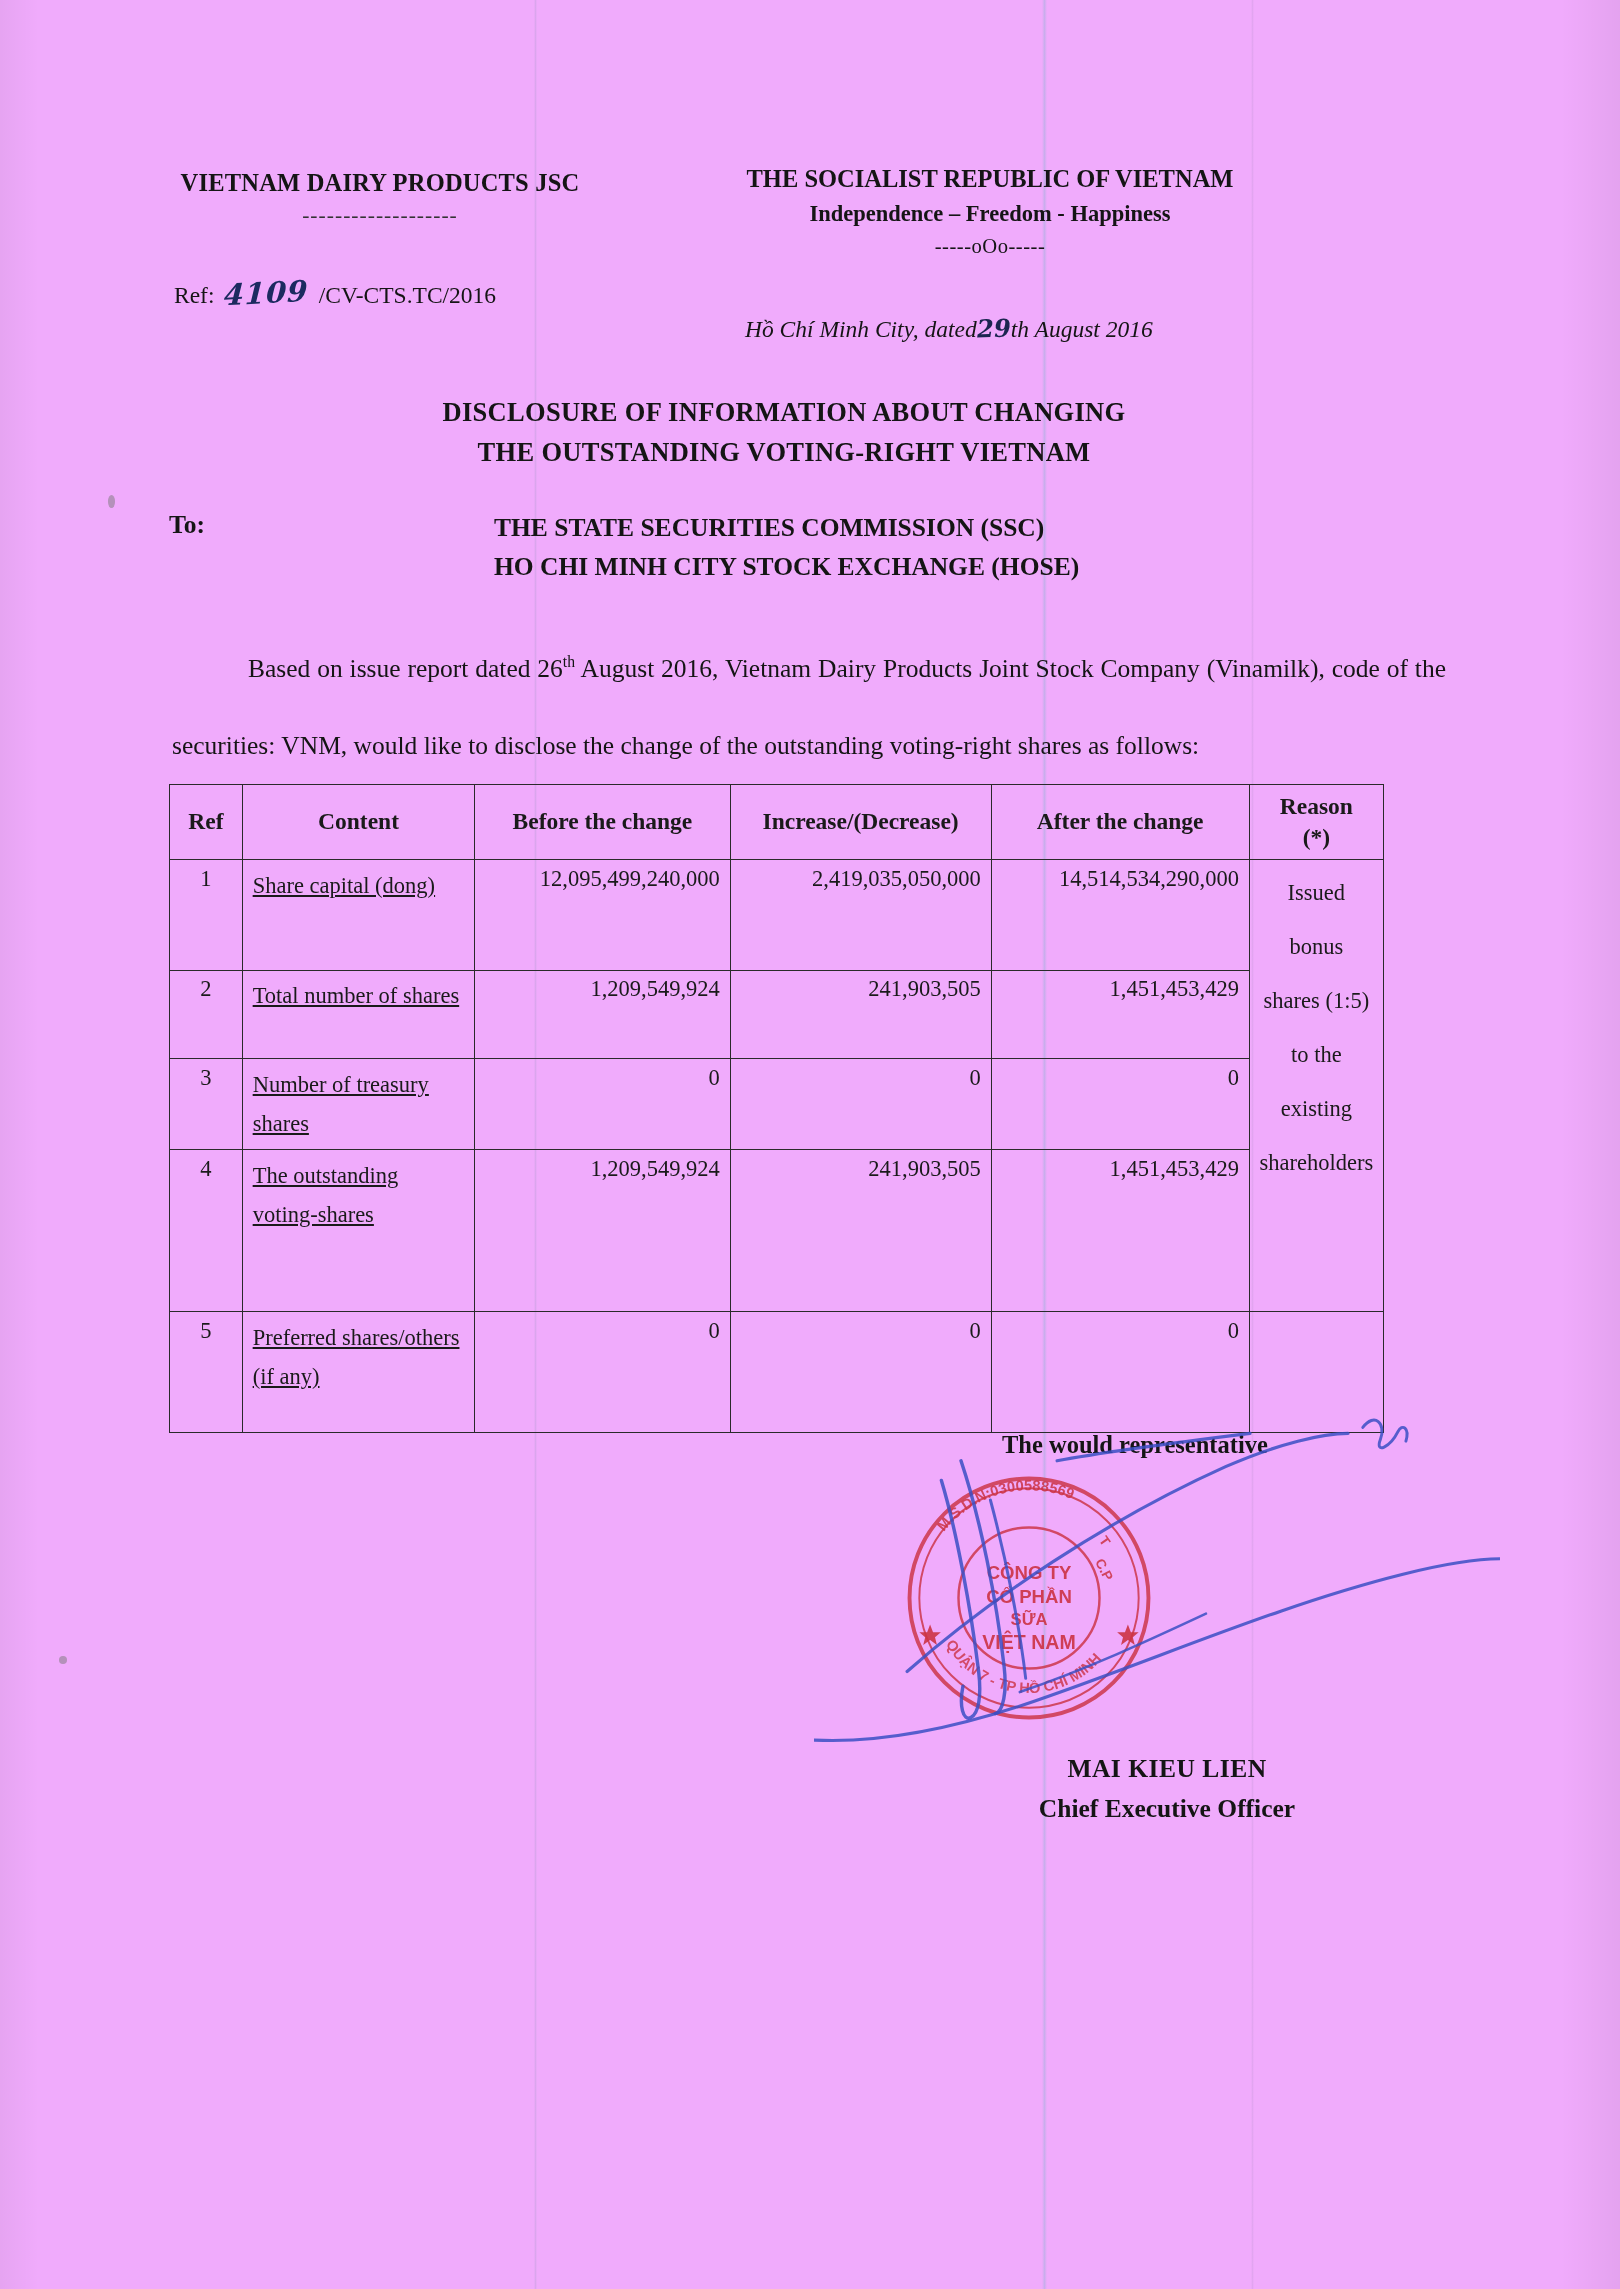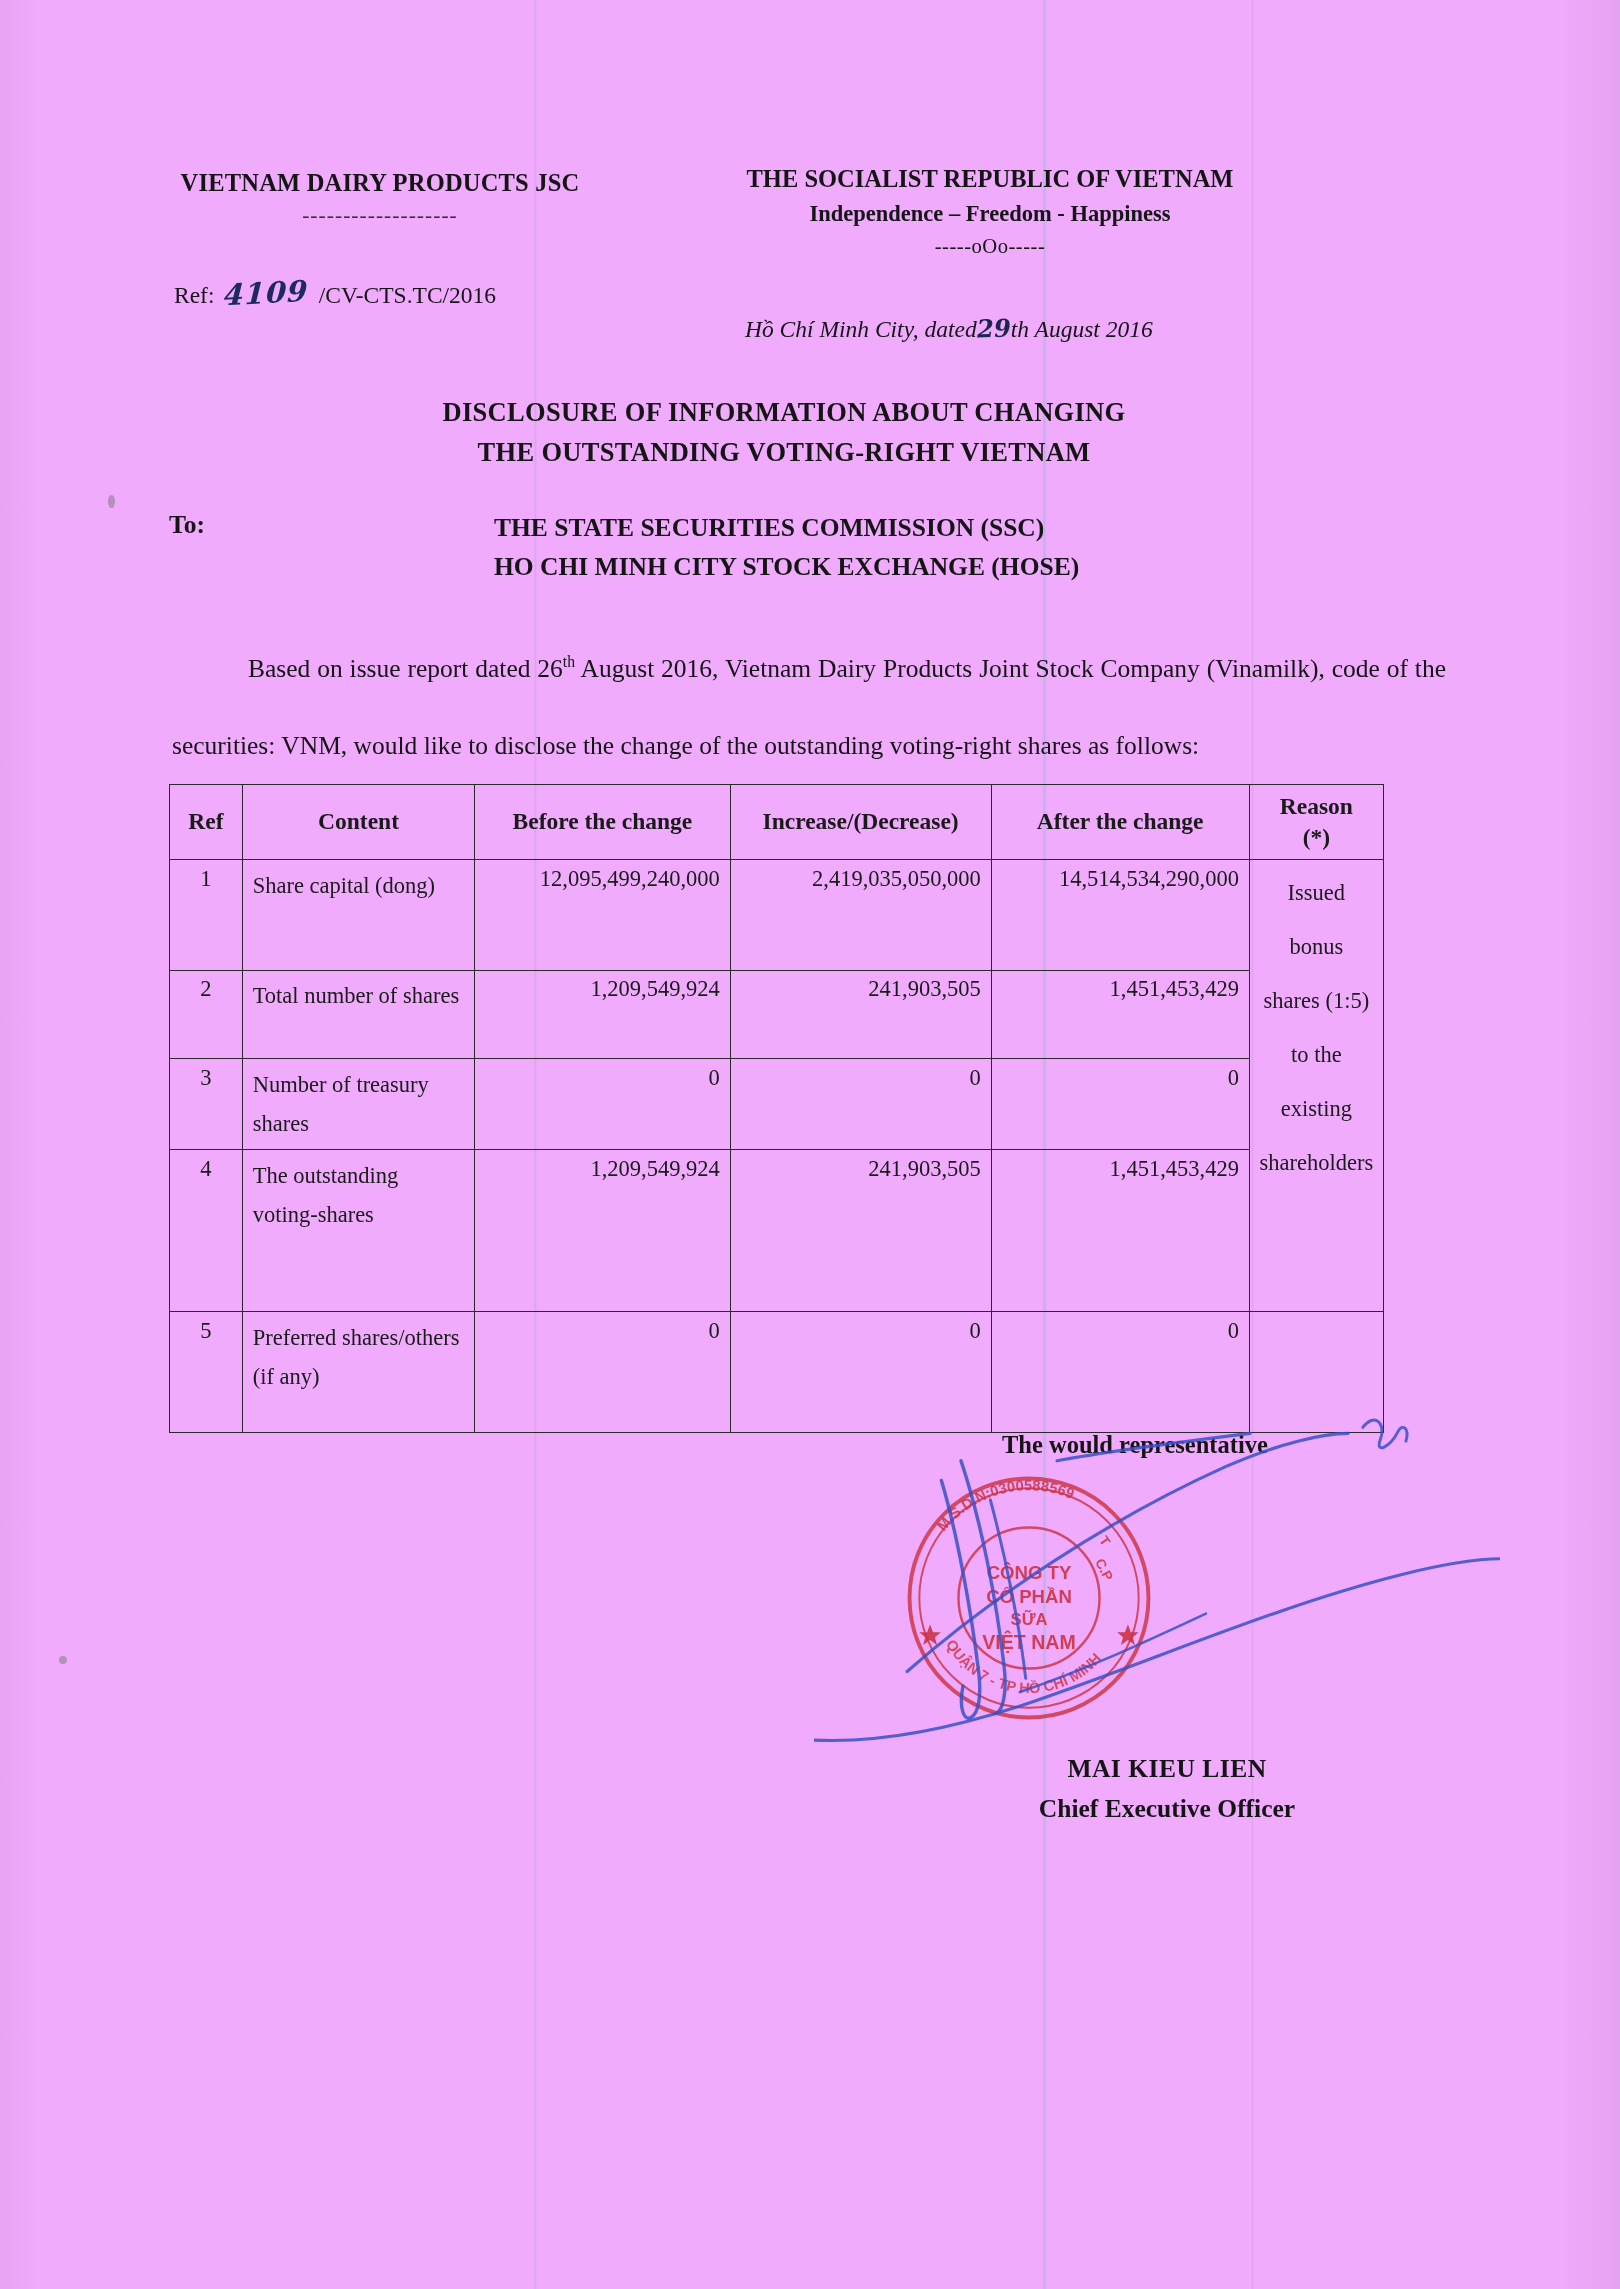--- a/index.html
+++ b/index.html
@@ -164,21 +164,21 @@
   }
   .col-ref    { width: 61px; }
   .col-cont   { width: 260px; }
   .col-before { width: 263px; }
   .col-inc    { width: 263px; }
   .col-after  { width: 267px; }
   .col-reason { width: 103px; }
 
   .c-ref { text-align: center; }
   .c-num { text-align: right; padding-right: 13.7px; white-space: nowrap; }
-  .c-txt { text-align: left; line-height: 39px; }
+  .c-txt { text-align: left; line-height: 39px; text-decoration: underline; }
   .c-reason {
     text-align: center;
     line-height: 54px;
     font-size: 22.5px;
     vertical-align: top;
     padding-top: 7.8px;
   }
   .r1 td { height: 98px; }
   .r2 td { height: 76px; }
   .r3 td { height: 76px; }

